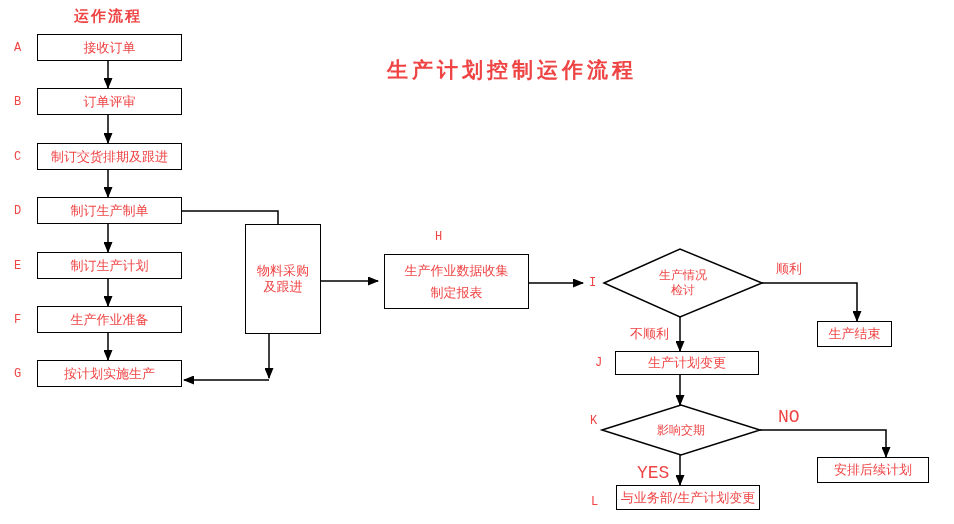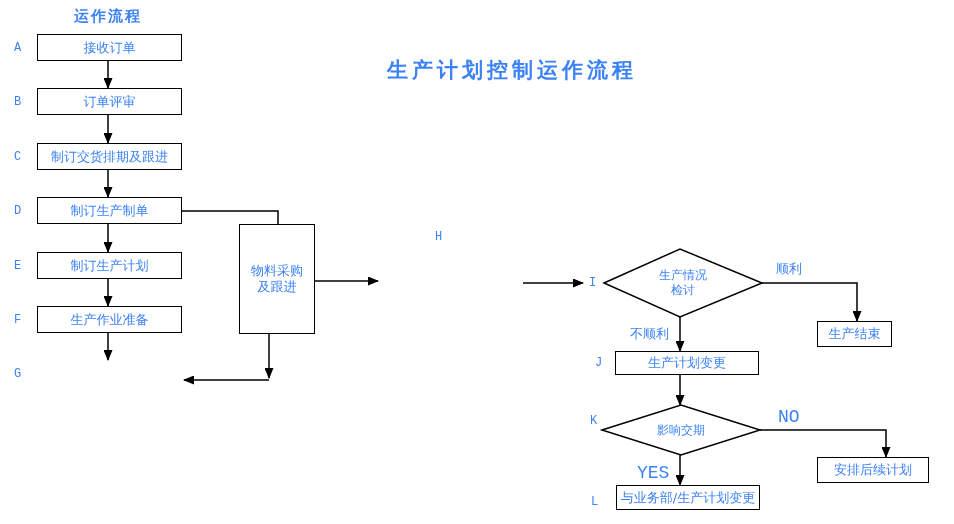--- a/index.html
+++ b/index.html
@@ -1,26 +1,26 @@
 <!DOCTYPE html>
 <html><head>
 <meta charset="utf-8">
 <style>
   html,body{margin:0;padding:0;background:#ffffff;}
   .canvas{
     position:relative;width:954px;height:524px;background:#ffffff;overflow:hidden;
-    font-family:"DejaVu Sans","Liberation Sans",sans-serif;color:#3b82f6;
+    font-family:"DejaVu Sans","Liberation Sans",sans-serif;color:#ef4444;
   }
   .layer{position:absolute;left:0;top:0;width:954px;height:524px;}
   .box{
     position:absolute;background:#ffffff;border:1.5px solid #000;
     display:flex;align-items:center;justify-content:center;
     font-size:13px;line-height:16px;text-align:center;box-sizing:border-box;
   }
-  .box.multi{flex-direction:column;}
+  .box.multi{flex-direction:column;margin-left:6px;}
   .leftbox{left:37px;width:145px;height:27px;}
   .letter{
     position:absolute;font-family:"Liberation Mono","DejaVu Sans Mono",monospace;
     font-size:12px;line-height:14px;
   }
   .lbl{position:absolute;font-size:13px;line-height:15px;white-space:nowrap;}
   .lbl.mono{font-family:"Liberation Mono","DejaVu Sans Mono",monospace;font-size:18px;}
   .diamond-text{
     position:absolute;display:flex;flex-direction:column;align-items:center;
     justify-content:center;font-size:12px;line-height:15px;text-align:center;
@@ -79,27 +79,32 @@
   <div class="letter" style="left:14px;top:259px">E</div>
   <div class="letter" style="left:14px;top:313px">F</div>
   <div class="letter" style="left:14px;top:367px">G</div>
 
   <div class="box leftbox" style="top:34px">接收订单</div>
   <div class="box leftbox" style="top:88px">订单评审</div>
   <div class="box leftbox" style="top:143px">制订交货排期及跟进</div>
   <div class="box leftbox" style="top:197px">制订生产制单</div>
   <div class="box leftbox" style="top:252px">制订生产计划</div>
   <div class="box leftbox" style="top:306px">生产作业准备</div>
+  <div class="box leftbox" style="top:360px">按计划实施生产</div>
 
   <div class="box multi" style="left:239px;top:224px;width:76px;height:110px">
     <span>物料采购</span>
     <span>及跟进</span>
   </div>
 
   <div class="letter" style="left:435px;top:230px">H</div>
+  <div class="box multi" style="left:378px;top:254px;width:145px;height:55px">
+    <span style="margin-bottom:6px">生产作业数据收集</span>
+    <span>制定报表</span>
+  </div>
 
   <div class="letter" style="left:589px;top:276px">I</div>
   <div class="diamond-text" style="left:620px;top:253px;width:126px;height:60px">
     <span>生产情况</span>
     <span>检讨</span>
   </div>
   <div class="lbl" style="left:776px;top:261px">顺利</div>
   <div class="lbl" style="left:630px;top:326px">不顺利</div>
 
   <div class="box" style="left:817px;top:321px;width:75px;height:26px">生产结束</div>

